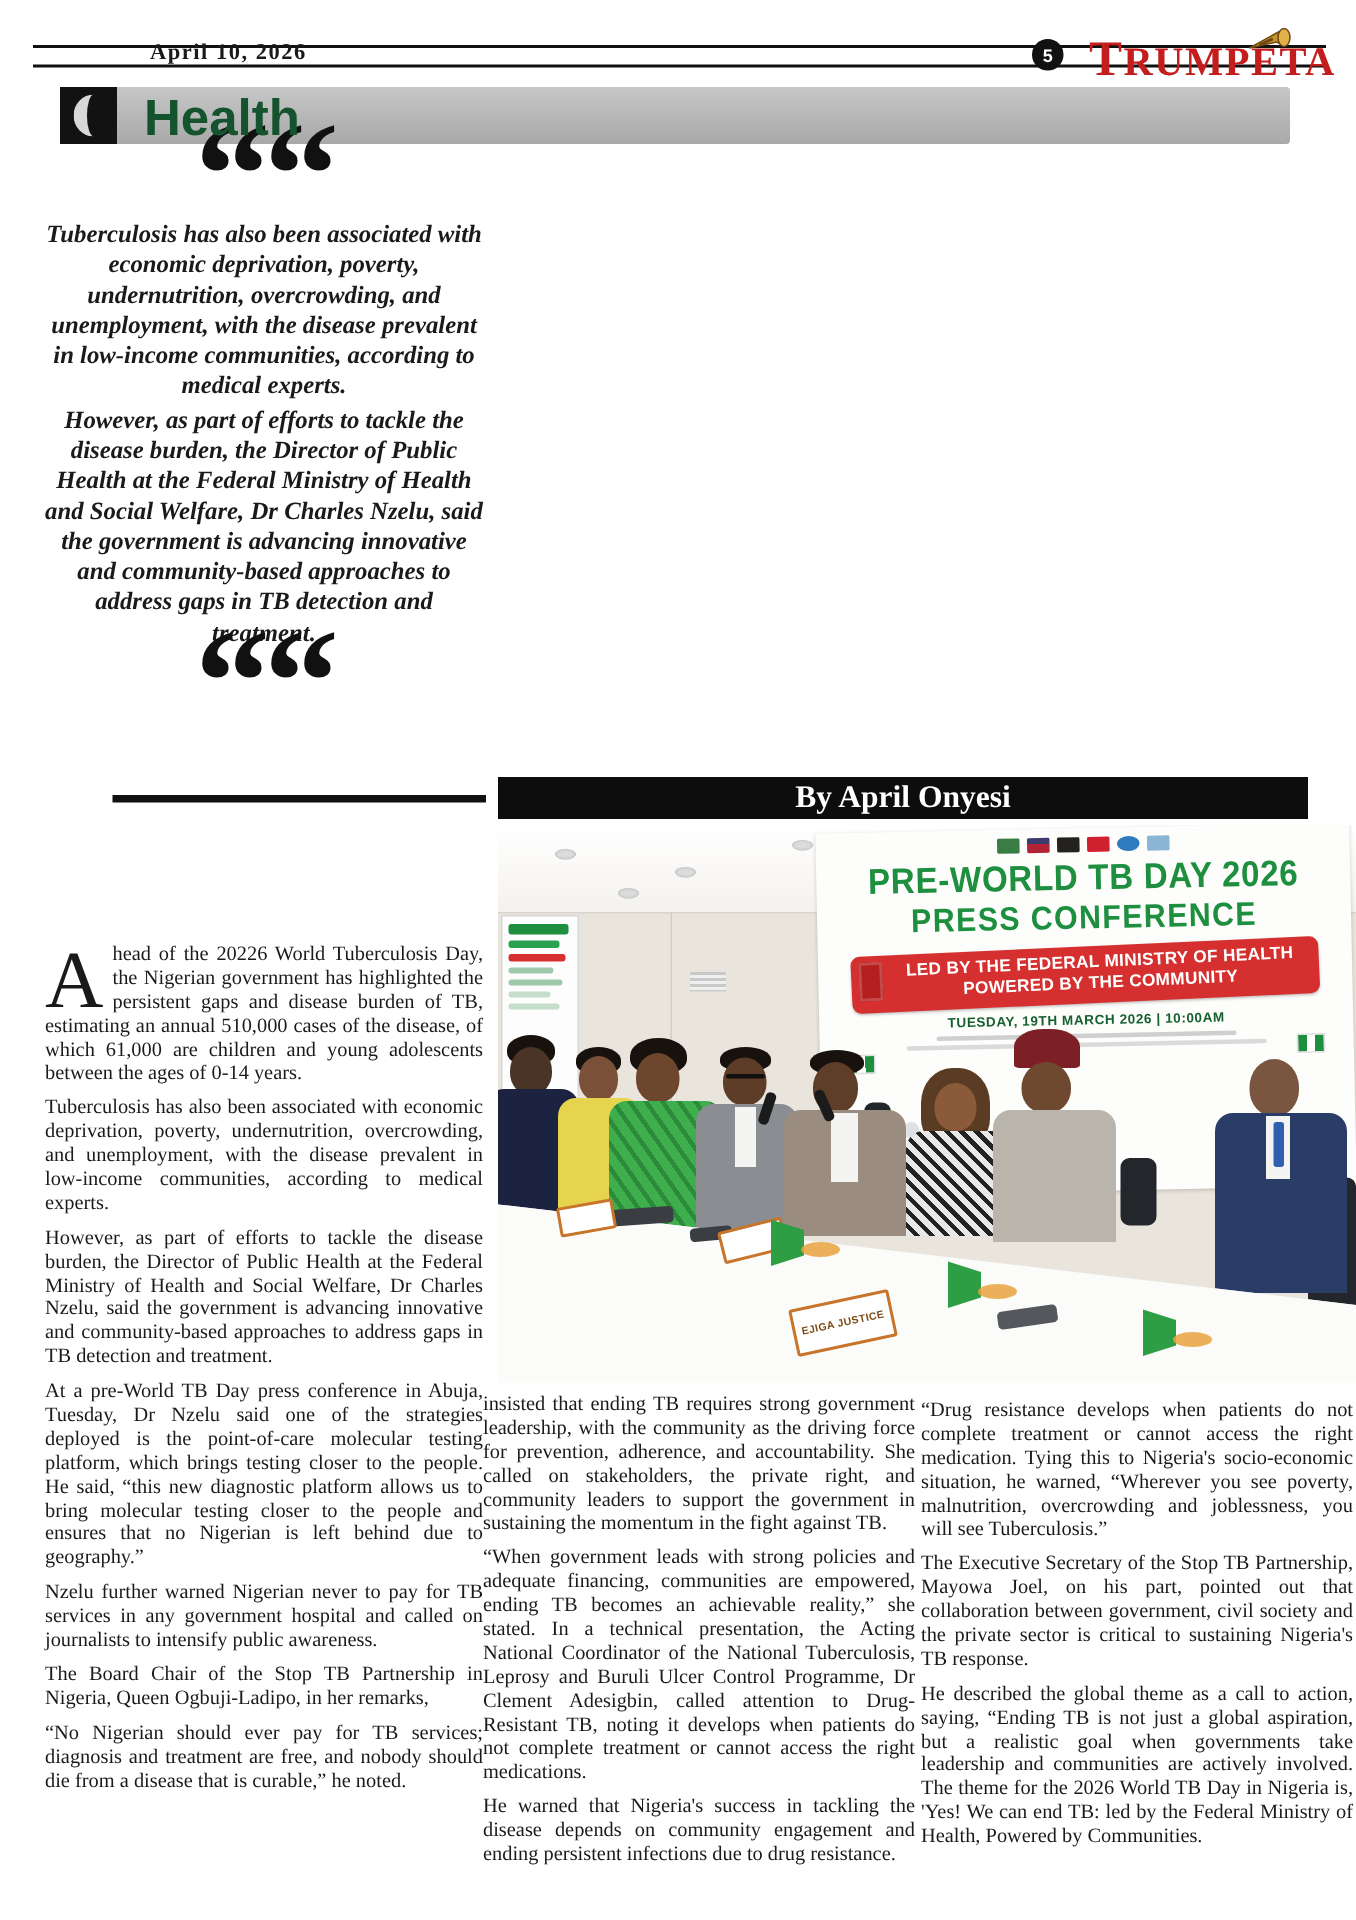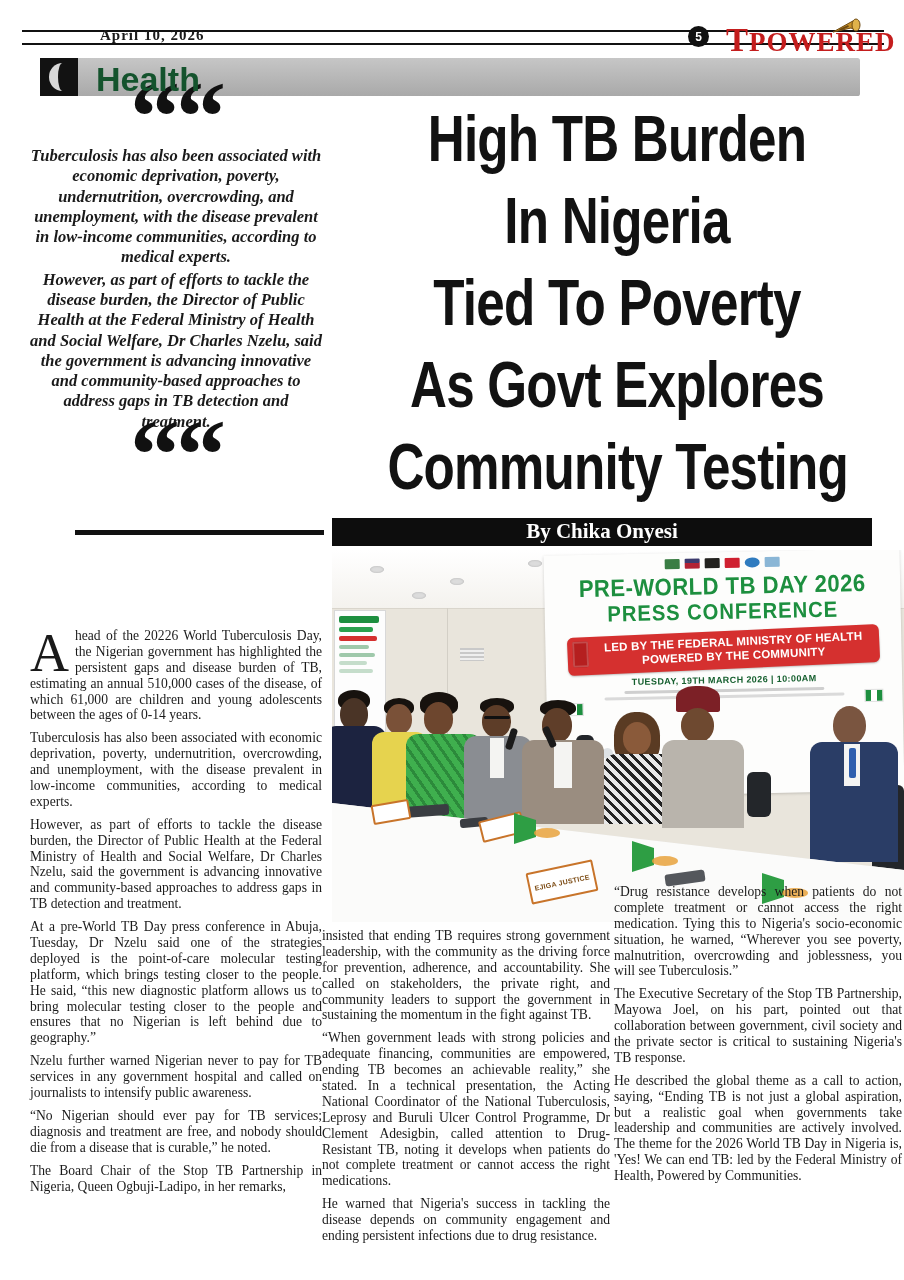--- a/index.html
+++ b/index.html
@@ -98,35 +98,35 @@
   .deco{position:absolute;}
   .deco .tri{width:0;height:0;border-left:22px solid #2e9e44;border-top:7px solid transparent;border-bottom:7px solid transparent;transform:rotate(-12deg);}
   .deco .dot{position:absolute;left:20px;top:8px;width:26px;height:10px;border-radius:50%;background:#e8a23c;opacity:.85;}
   .gadget{position:absolute;background:#3a3d42;border-radius:3px;}
 
   
   .col{position:absolute;text-align:justify;}
   .col p{margin:0 0 7px 0;font-size:13.6px;line-height:1.17;}
   .col1{left:30px;top:628px;width:292px;}
   .col2{left:322px;top:928px;width:288px;}
-  .col3{left:614px;top:884px;width:288px;}
+  .col3{left:614px;top:932px;width:288px;}
   .dropcap{float:left;font-size:54px;line-height:.78;font-weight:400;padding:4px 6px 0 0;
            font-family:"Liberation Serif",serif;}
 </style>
 </head>
 <body>
 
 <div class="page">
 
   <div class="rule hdr-rule-top"></div>
   <div class="rule hdr-rule-bot"></div>
   <div class="hdr-date">April 10,  2026</div>
   <div class="pg-badge">5</div>
   <div class="masthead">
-    <span class="cap">T</span><span>POWERED</span>
+    <span class="cap">T</span><span>RUMPETA</span>
     <span class="trumpet">
       <svg width="30" height="22" viewBox="0 0 30 22">
         <polygon points="2,14 20,4 24,2 24,12 20,10" fill="#c9932a" stroke="#6e4a12" stroke-width="1"></polygon>
         <ellipse cx="25" cy="7" rx="4" ry="6" fill="#e0b24a" stroke="#6e4a12" stroke-width="1"></ellipse>
         <rect x="8" y="9" width="10" height="2" fill="#6e4a12" transform="rotate(-25 13 10)"></rect>
       </svg>
     </span>
   </div>
 
   <div class="health-bar"></div>
@@ -138,28 +138,21 @@
   <div class="pullquote">
     <div class="q-glyph">““</div>
     <div class="pq-text">
         <p>Tuberculosis has also been associated with economic deprivation, poverty, undernutrition, overcrowding, and unemployment, with the disease prevalent in low-income communities, according to medical experts.</p>
         <p>However, as part of efforts to tackle the disease burden, the Director of Public Health at the Federal Ministry of Health and Social Welfare, Dr Charles Nzelu, said the government is advancing innovative and community-based approaches to address gaps in TB detection and treatment.</p>
       </div>
     <div class="q-glyph close">““</div>
   </div>
   <div class="pq-rule"></div>
 
-  <div class="headline">
-      <div>High TB Burden</div>
-      <div>In Nigeria</div>
-      <div>Tied To Poverty</div>
-      <div>As Govt Explores</div>
-      <div>Community Testing</div>
-    </div>
-  <div class="byline">By Chika Onyesi</div>
+  <div class="byline">By April Onyesi</div>
 
   <div class="photo">
     <div class="ph-ceiling"></div>
     <span class="ph-light" style="left:38px;top:16px;"></span>
     <span class="ph-light" style="left:118px;top:28px;"></span>
     <span class="ph-light" style="left:196px;top:10px;"></span>
     <span class="ph-light" style="left:80px;top:42px;"></span>
     <div class="ph-corner"></div>
     <div class="ph-vent"></div>
 
@@ -282,22 +275,22 @@
     </div>
   </div>
 
   <div class="col col1">
     <p><span class="dropcap">A</span><span>head of the 20226 World Tuberculosis Day, the Nigerian government has highlighted the persistent gaps and disease burden of TB, estimating an annual 510,000 cases of the disease, of which 61,000 are children and young adolescents between the ages of 0-14 years.</span></p>
     <div>
         <p>Tuberculosis has also been associated with economic deprivation, poverty, undernutrition, overcrowding, and unemployment, with the disease prevalent in low-income communities, according to medical experts.</p>
         <p>However, as part of efforts to tackle the disease burden, the Director of Public Health at the Federal Ministry of Health and Social Welfare, Dr Charles Nzelu, said the government is advancing innovative and community-based approaches to address gaps in TB detection and treatment.</p>
         <p>At a pre-World TB Day press conference in Abuja, Tuesday, Dr Nzelu said one of the strategies deployed is the point-of-care molecular testing platform, which brings testing closer to the people. He said, “this new diagnostic platform allows us to bring molecular testing closer to the people and ensures that no Nigerian is left behind due to geography.”</p>
         <p>Nzelu further warned Nigerian never to pay for TB services in any government hospital and called on journalists to intensify public awareness.</p>
+        <p>The Board Chair of the Stop TB Partnership in Nigeria, Queen Ogbuji-Ladipo, in her remarks,</p>
         <p>“No Nigerian should ever pay for TB services; diagnosis and treatment are free, and nobody should die from a disease that is curable,” he noted.</p>
-        <p>The Board Chair of the Stop TB Partnership in Nigeria, Queen Ogbuji-Ladipo, in her remarks,</p>
       </div>
   </div>
   <div class="col col2">
       <p>insisted that ending TB requires strong government leadership, with the community as the driving force for prevention, adherence, and accountability. She called on stakeholders, the private right, and community leaders to support the government in sustaining the momentum in the fight against TB.</p>
       <p>“When government leads with strong policies and adequate financing, communities are empowered, ending TB becomes an achievable reality,” she stated. In a technical presentation, the Acting National Coordinator of the National Tuberculosis, Leprosy and Buruli Ulcer Control Programme, Dr Clement Adesigbin, called attention to Drug-Resistant TB, noting it develops when patients do not complete treatment or cannot access the right medications.</p>
       <p>He warned that Nigeria's success in tackling the disease depends on community engagement and ending persistent infections due to drug resistance.</p>
     </div>
   <div class="col col3">
       <p>“Drug resistance develops when patients do not complete treatment or cannot access the right medication. Tying this to Nigeria's socio-economic situation, he warned, “Wherever you see poverty, malnutrition, overcrowding and joblessness, you will see Tuberculosis.”</p>
       <p>The Executive Secretary of the Stop TB Partnership, Mayowa Joel, on his part, pointed out that collaboration between government, civil society and the private sector is critical to sustaining Nigeria's TB response.</p>

